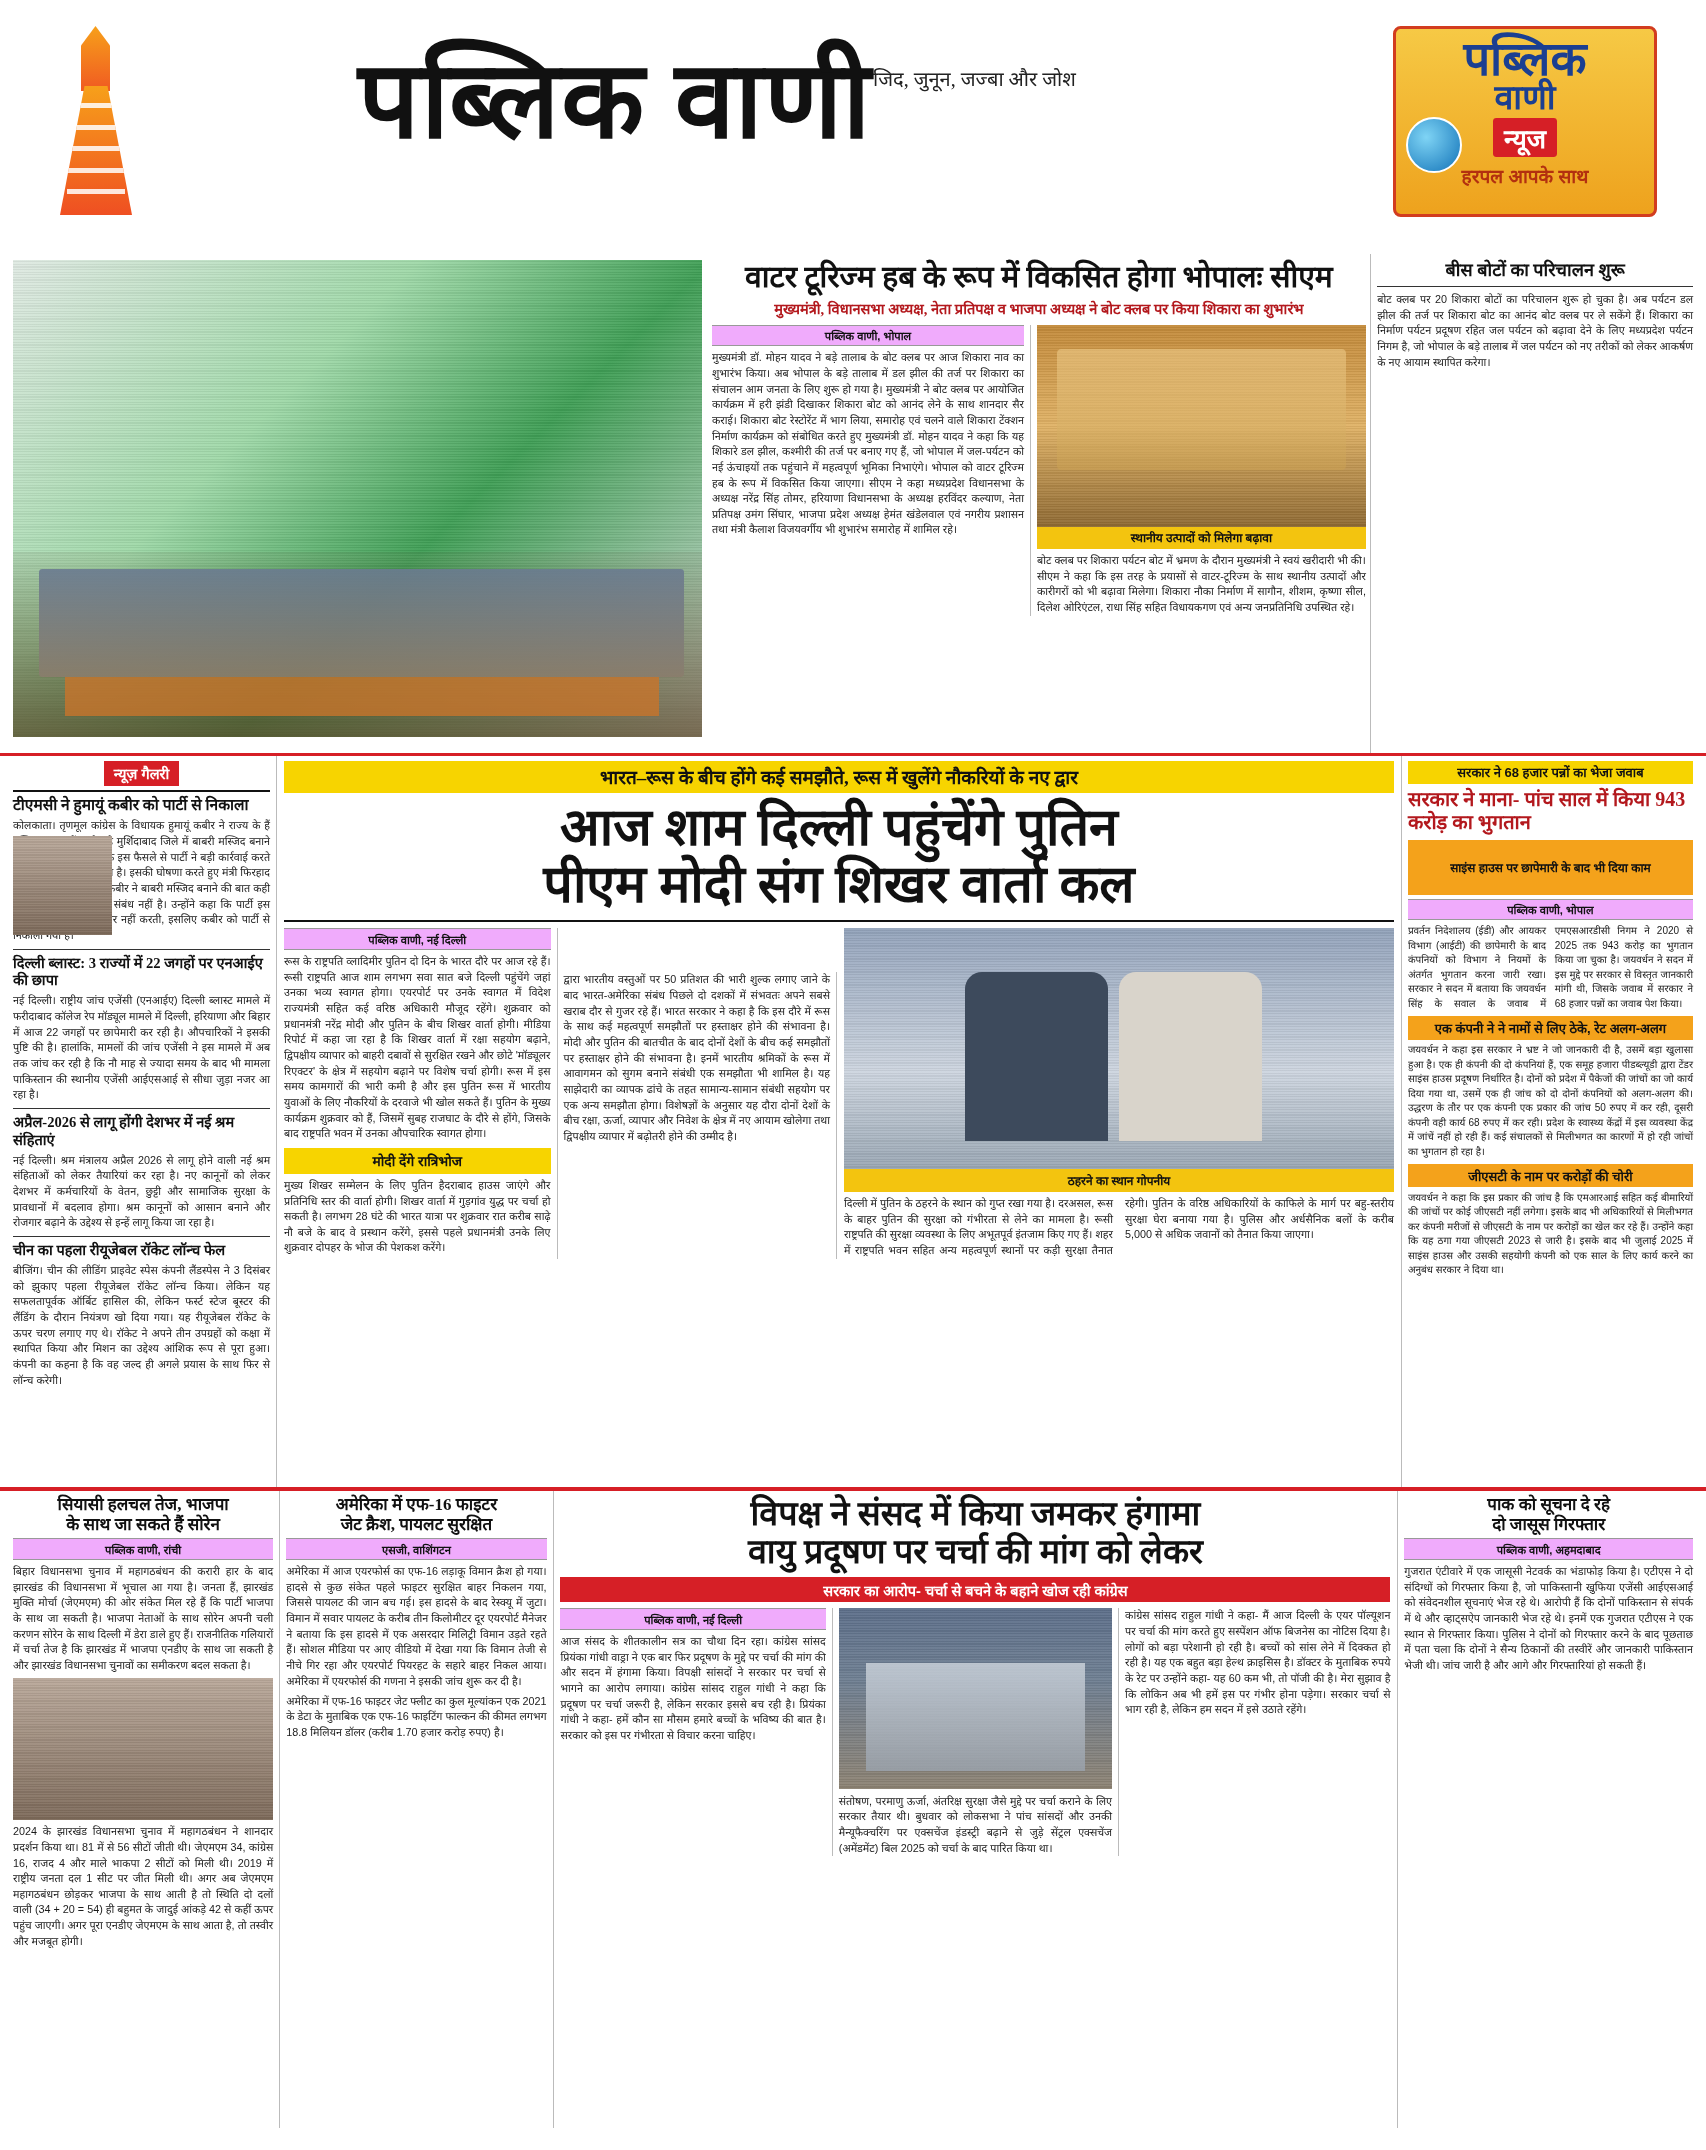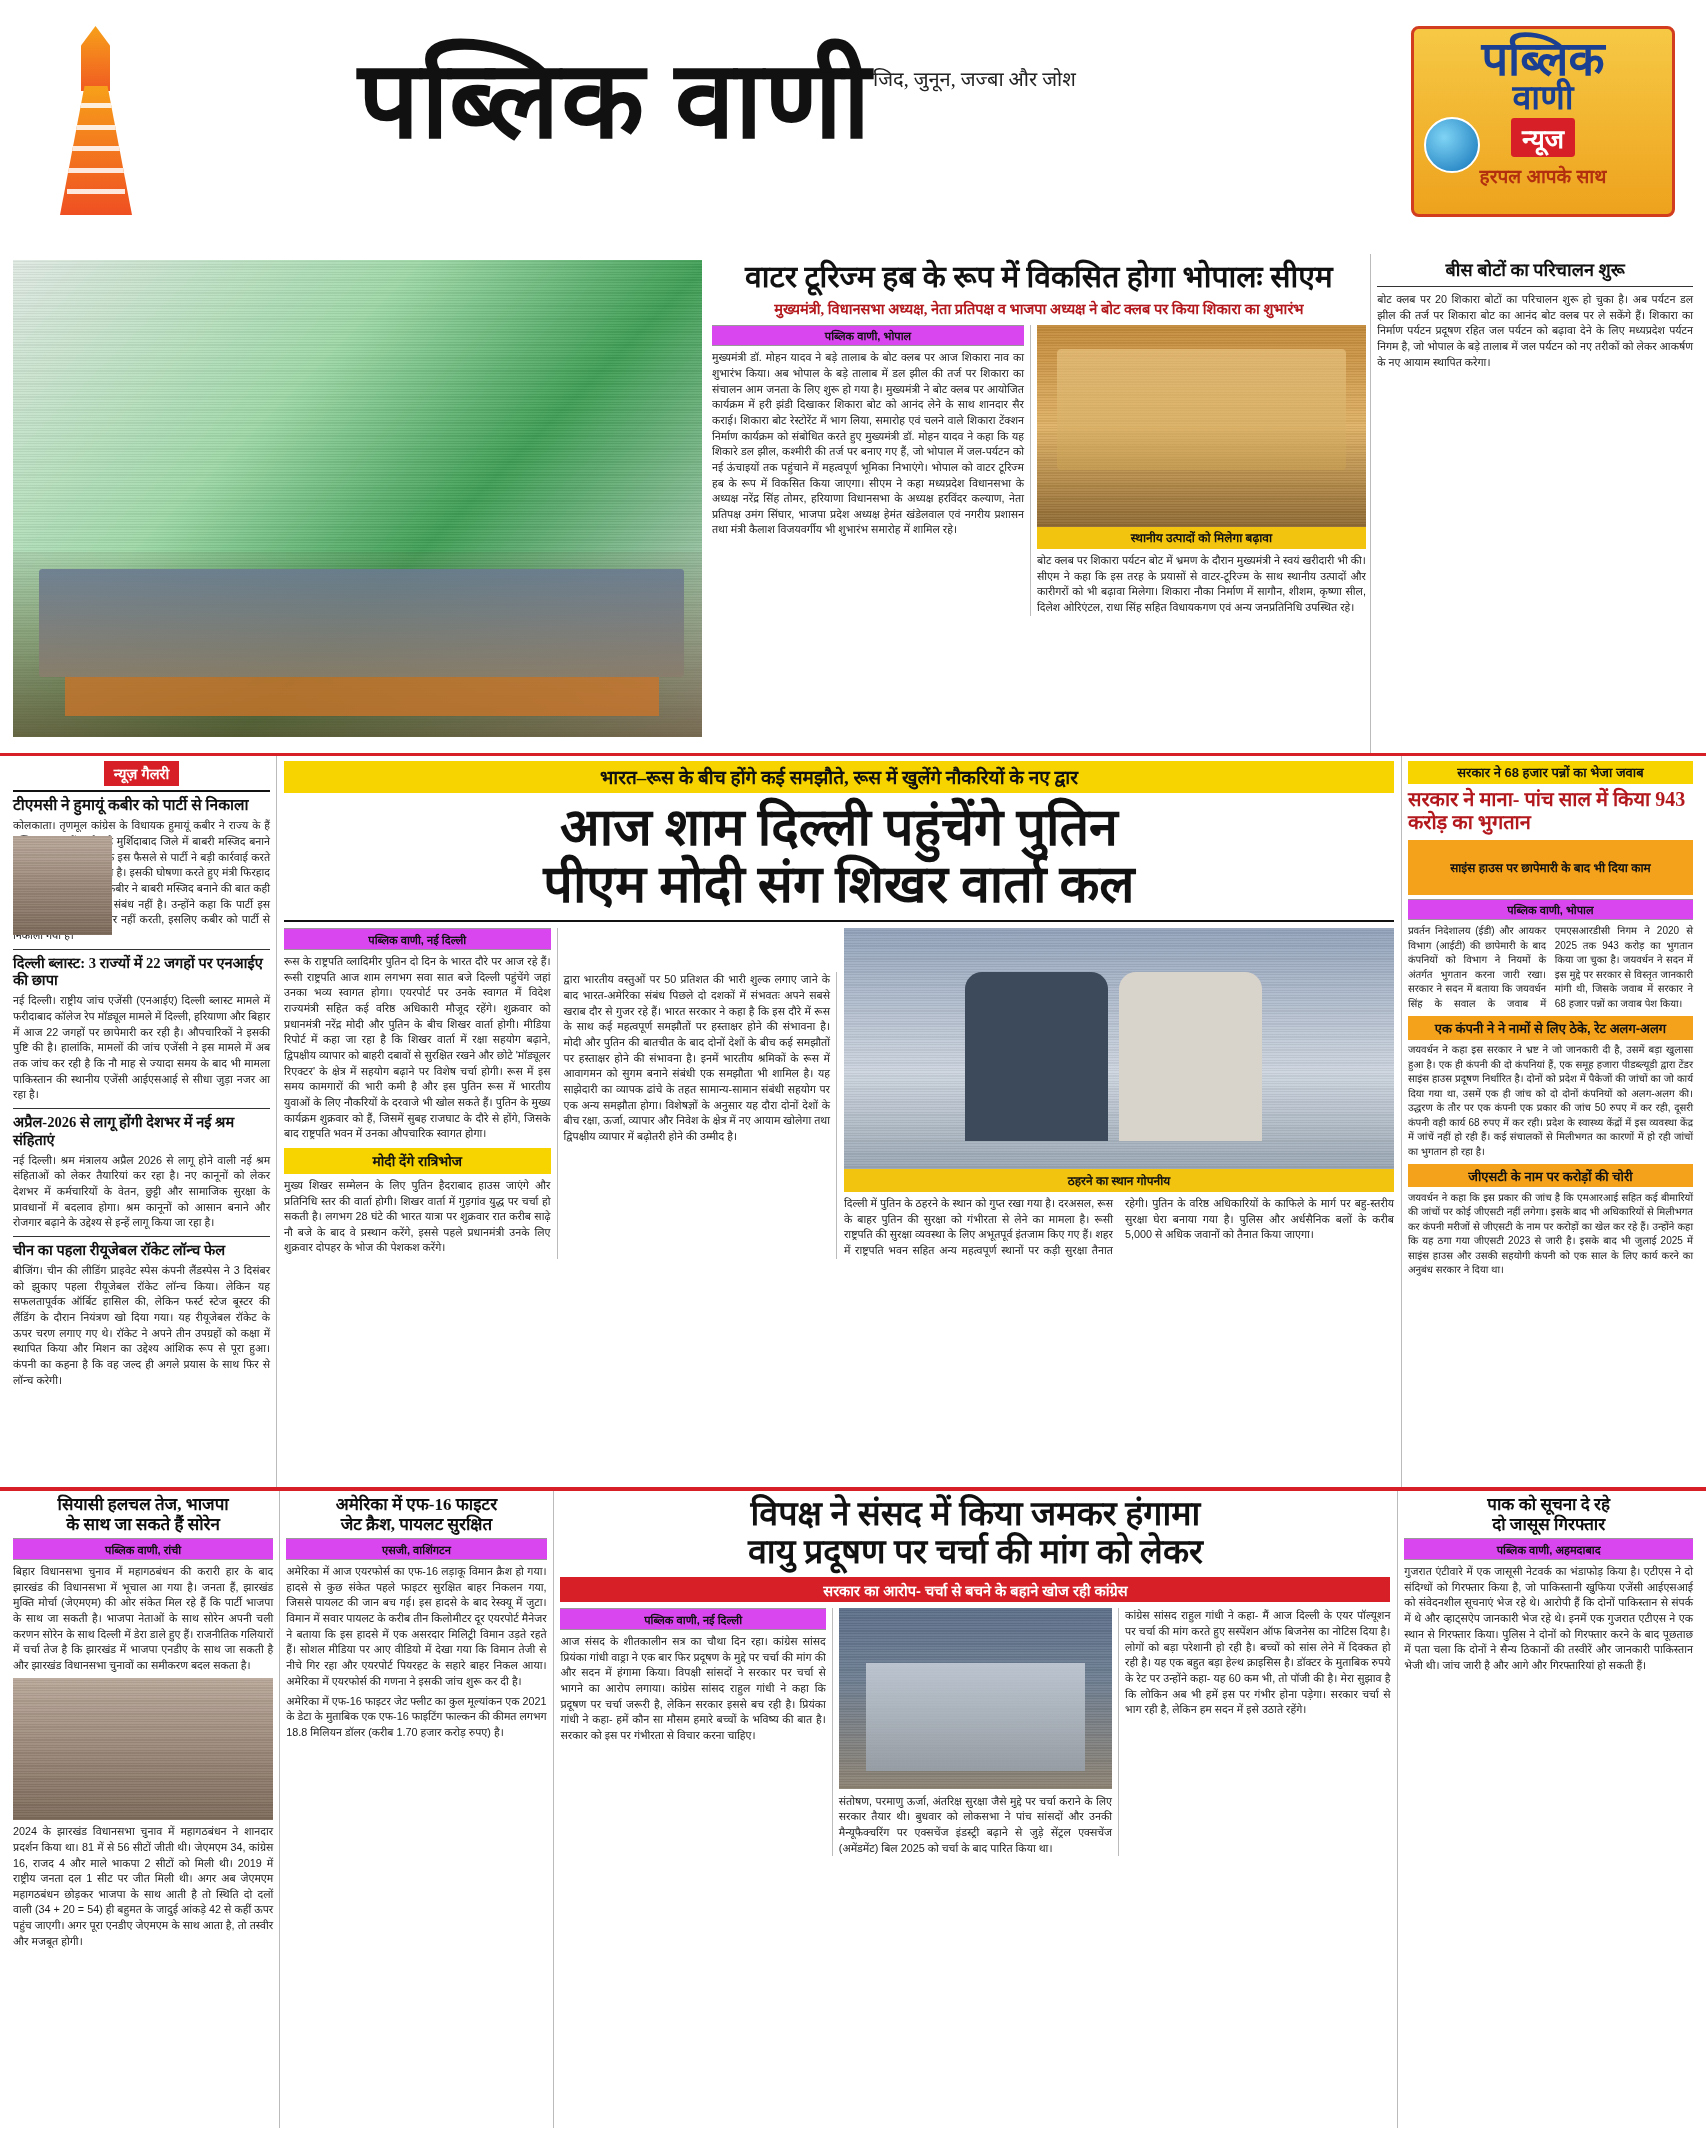--- a/index.html
+++ b/index.html
@@ -7,35 +7,35 @@
   .page{width:1706px;height:2692px;position:relative;background:#fff;overflow:hidden;}
   
   .masthead{position:relative;height:254px;border-bottom:0;}
   .logo-tower{position:absolute;left:47px;top:26px;width:99px;height:194px;}
   .tower-pen{position:absolute;left:34px;top:0;width:29px;height:65px;background:linear-gradient(180deg,#f7a01a 0%,#f05a22 100%);clip-path:polygon(50% 0,100% 30%,100% 100%,0 100%,0 30%);}
   .tower-body{position:absolute;left:13px;top:60px;width:72px;height:129px;background:linear-gradient(180deg,#f7a01a,#ef4f22);clip-path:polygon(34% 0,66% 0,100% 100%,0 100%);}
   .tower-body .ring{position:absolute;left:10%;width:80%;height:5.2px;background:#fff;opacity:.85;}
   .paper-title{position:absolute;left:185px;top:47px;width:860px;text-align:center;}
   .paper-title .hindi{font-family:"Liberation Serif", serif;font-weight:bold;font-size:108px;letter-spacing:1.7px;line-height:1;color:#111;}
   .tagline{position:absolute;left:873px;top:65px;font-size:20px;color:#222;font-family:"Liberation Serif", serif;}
-  .badge{position:absolute;right:31px;top:26px;width:258px;height:185px;background:linear-gradient(180deg,#f6c945,#eea21d);border:3.4px solid #d23c1f;border-radius:7.7px;text-align:center;}
+  .badge{position:absolute;right:49px;top:26px;width:258px;height:185px;background:linear-gradient(180deg,#f6c945,#eea21d);border:3.4px solid #d23c1f;border-radius:7.7px;text-align:center;}
   .badge .b1{font-family:"Liberation Serif", serif;font-weight:bold;font-size:47px;color:#1b3f91;margin-top:7.7px;line-height:.95;}
   .badge .b2{font-family:"Liberation Serif", serif;font-weight:bold;font-size:34px;color:#1b3f91;line-height:1;}
   .badge .b3{display:inline-block;margin-top:2.6px;background:#d61f26;color:#fff;font-size:26px;font-weight:bold;padding:1.7px 11.2px;border-radius:3.4px;}
   .badge .b4{font-size:19px;color:#b3300f;font-weight:bold;margin-top:6px;}
   .badge .globe{position:absolute;left:9.5px;bottom:41px;width:52px;height:52px;border-radius:50%;background:radial-gradient(circle at 35% 35%,#7fd4f5,#1273b8);border:2.2px solid #fff;}
   
   .infobar{display:flex;align-items:center;height:27px;border-top:1.7px solid #111;border-bottom:1.7px solid #111;font-size:13px;}
   .infobar .left{color:#d61f26;font-weight:bold;padding:0 10.3px;white-space:nowrap;}
   .infobar .mid{flex:1;text-align:center;color:#111;}
   .rule-red{height:3.4px;background:#d61f26;}
   .kicker{background:#d61f26;color:#fff;font-weight:bold;display:inline-block;padding:2.6px 9.5px;font-size:14.6px;}
   .hl{font-family:"Liberation Serif", serif;font-weight:bold;color:#111;line-height:1.08;}
   .sub{font-family:"Liberation Serif", serif;font-weight:bold;color:#b3181d;}
-  .byline{background:#d946ef;border-top:0.9px solid #999;border-bottom:0.9px solid #999;font-size:11.2px;font-weight:bold;text-align:center;padding:2.2px 0;}
+  .byline{background:#f0abfc;border-top:0.9px solid #999;border-bottom:0.9px solid #999;font-size:11.2px;font-weight:bold;text-align:center;padding:2.2px 0;}
   .body-text{font-size:10.8px;line-height:1.45;text-align:justify;color:#1a1a1a;}
   .photo{background:#8b99a8;position:relative;overflow:hidden;}
   .cap{background:#f3c40f;font-weight:bold;font-size:12px;text-align:center;padding:2.6px 0;}
   .cap-red{background:#d61f26;color:#fff;font-weight:bold;font-size:12px;text-align:center;padding:2.6px 0;}
   .box-yellow{background:#f7d400;font-weight:bold;text-align:center;font-size:13.8px;padding:3.4px 2.6px;}
   .box-hdr{background:#f4a21b;color:#111;font-weight:bold;text-align:center;font-size:13px;padding:2.6px;}
   .hr-thin{border-top:0.9px solid #333;}
   .hr-thick{border-top:2.2px solid #111;}
   
   .img-people{background:linear-gradient(180deg,#5d6f8a 0%,#6f7f92 40%,#8d8373 100%);}

